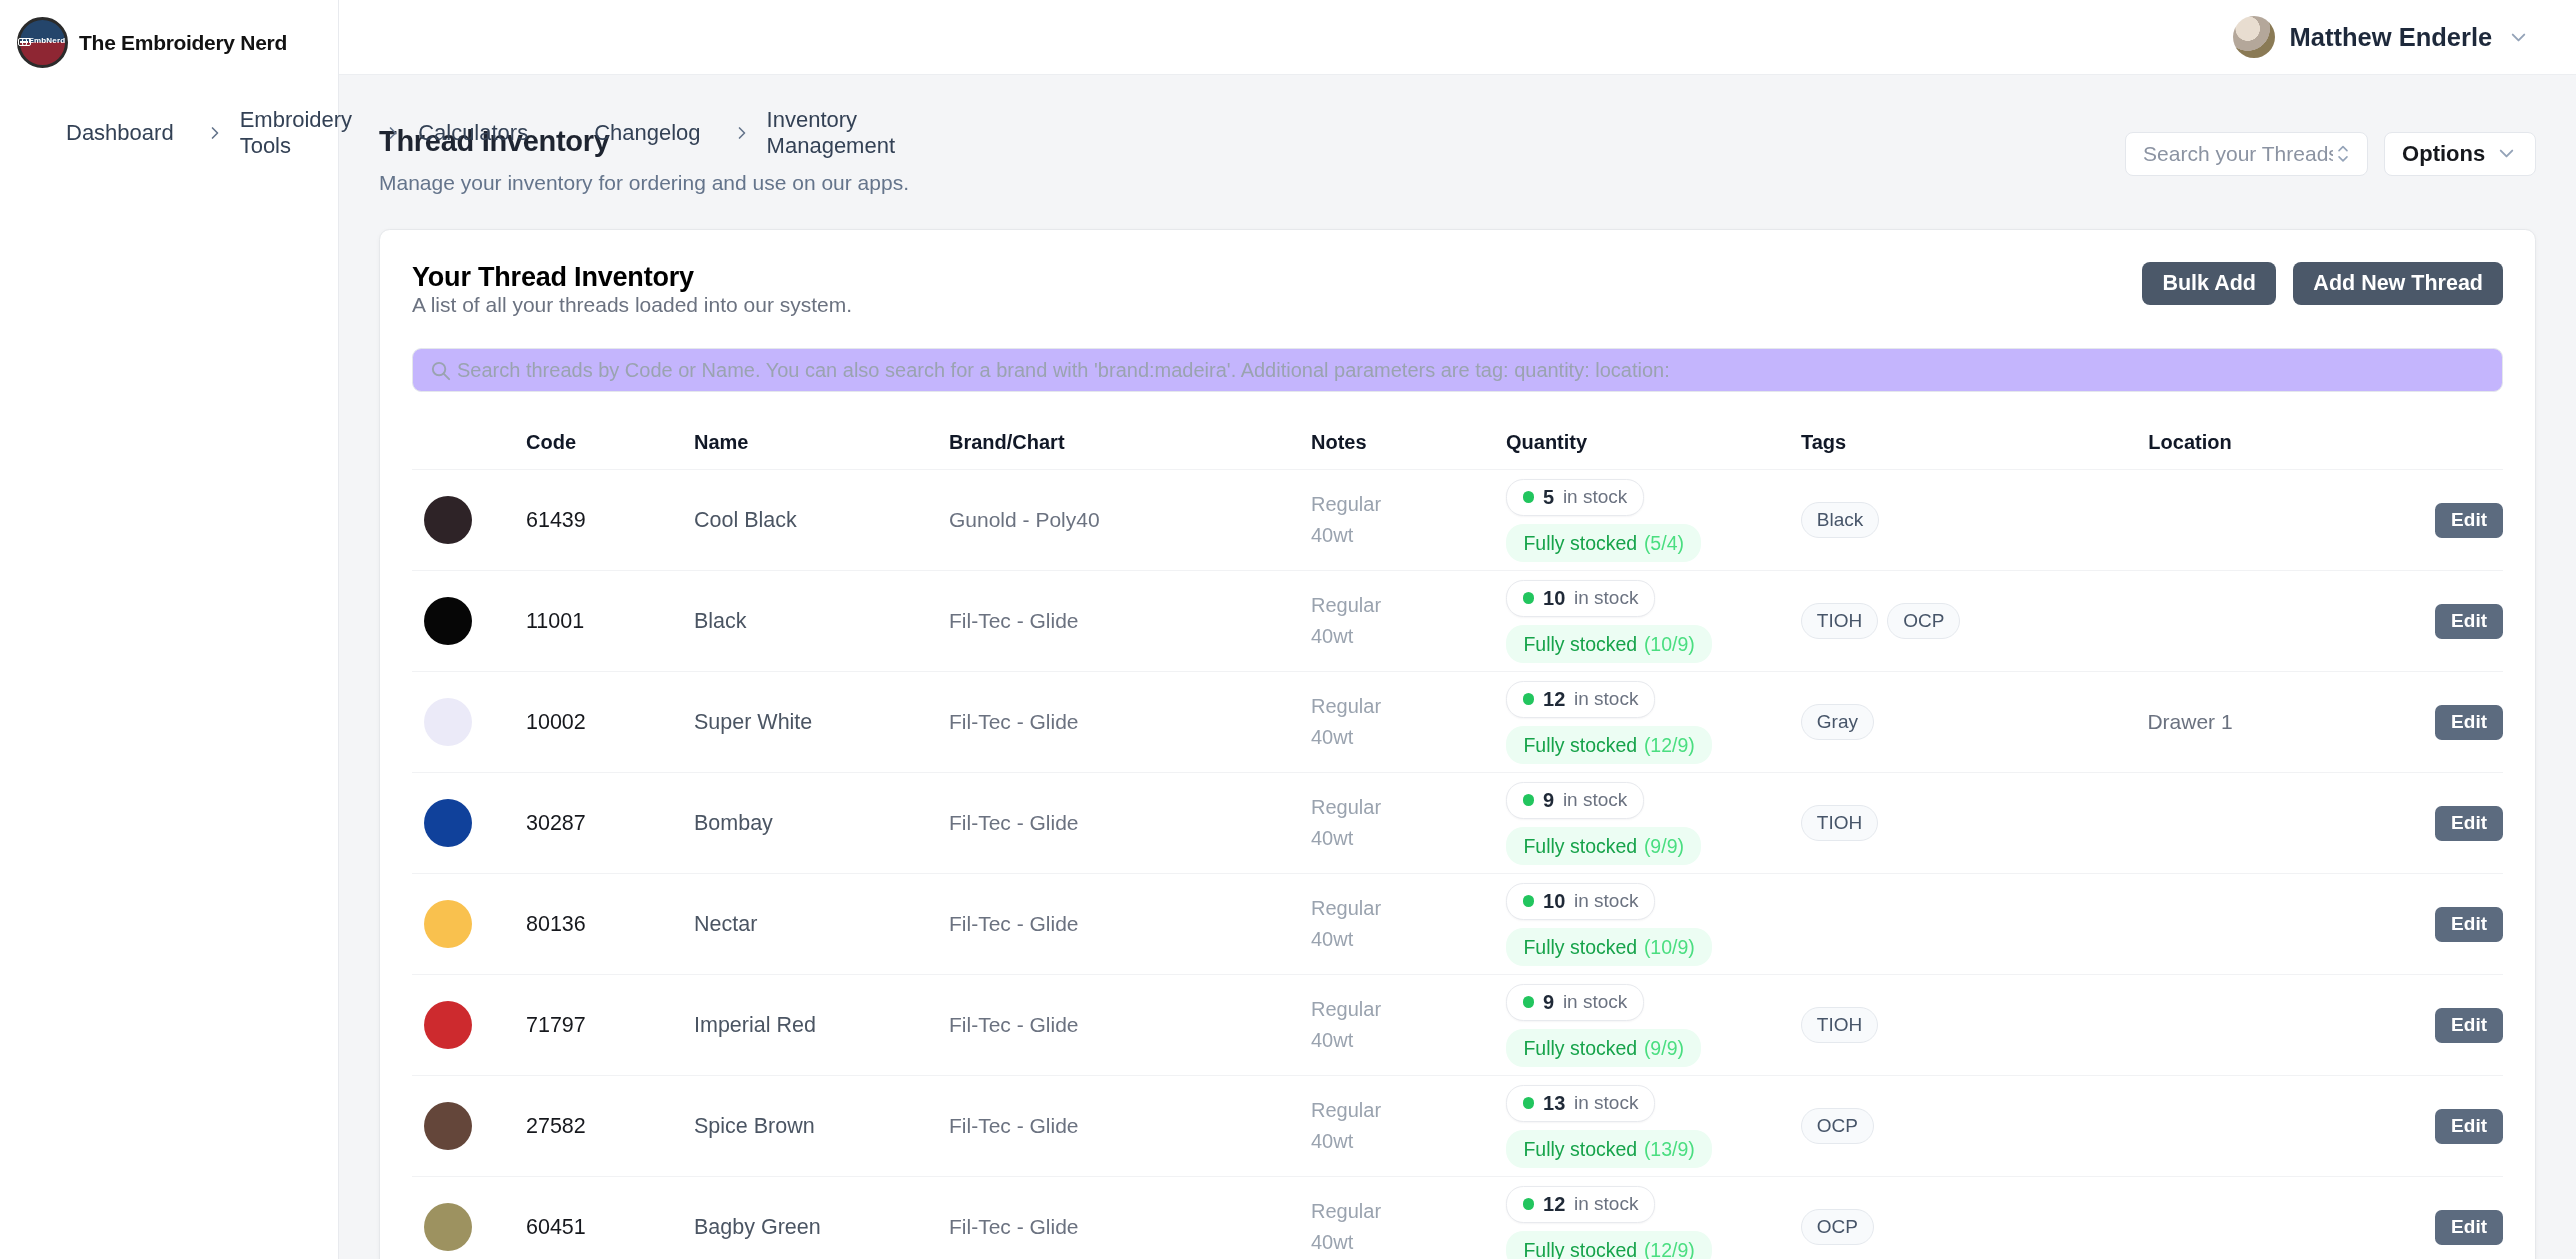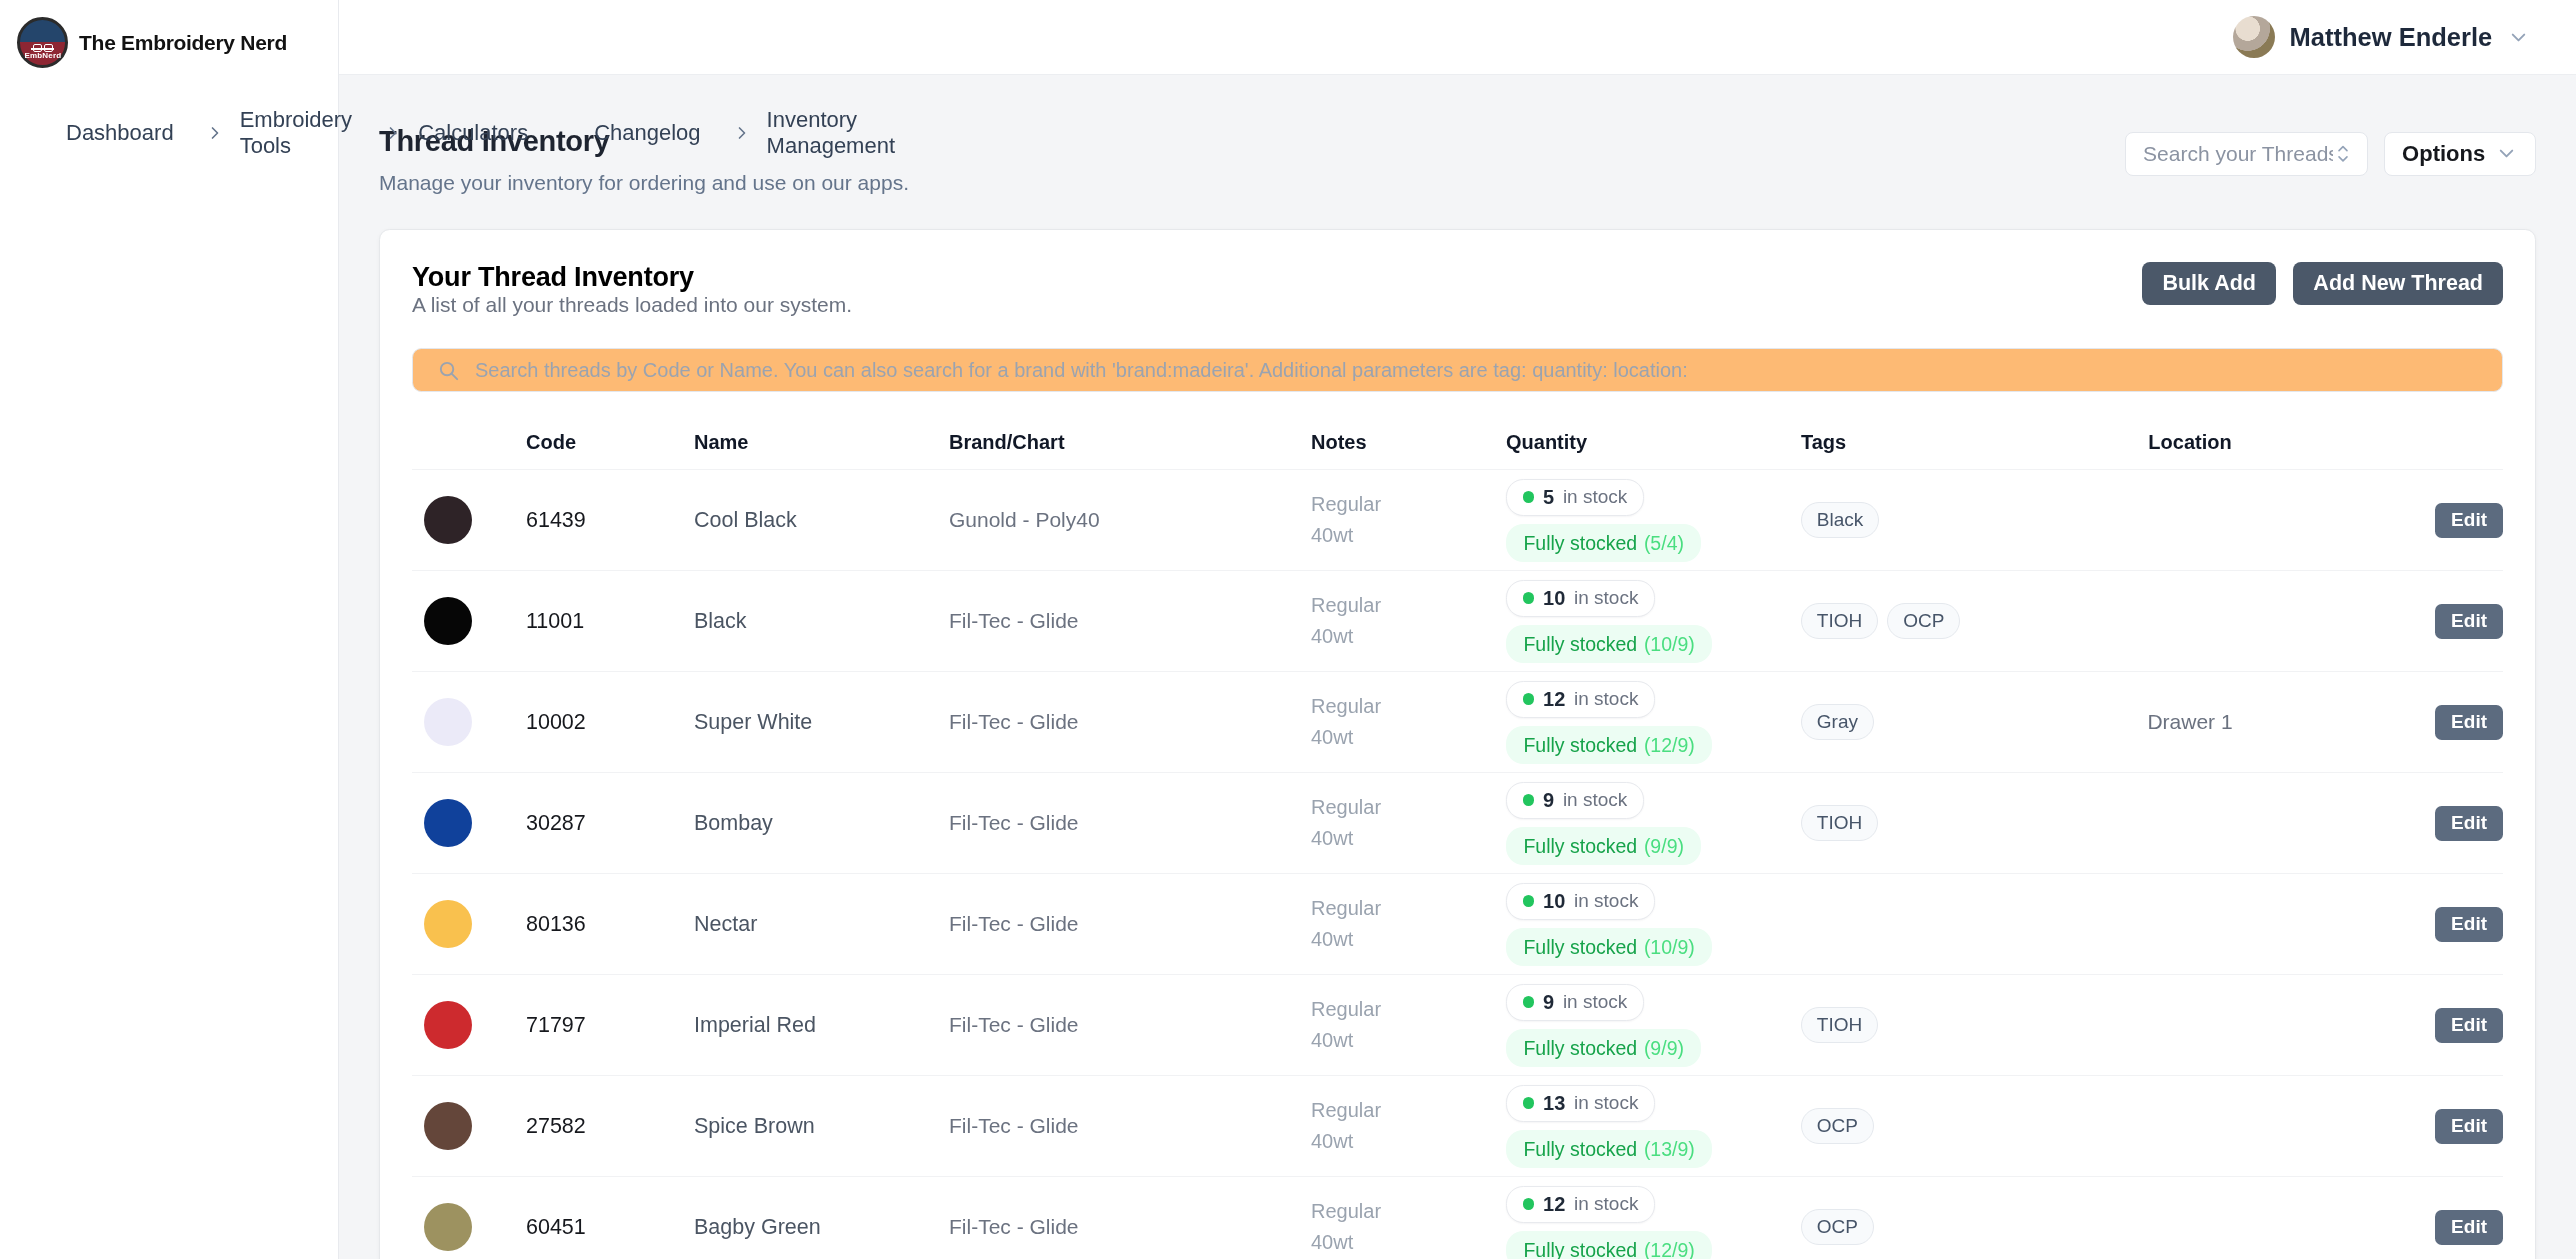--- a/index.html
+++ b/index.html
@@ -6,21 +6,21 @@
   html,body { width:2576px; height:1259px; overflow:hidden; }
   body { font-family:"Liberation Sans", sans-serif; background:#f4f5f7; color:#1f2937; }
 
   .app { display:flex; width:100%; height:100%; }
 
   
   .sidebar { width:339px; height:100%; background:#ffffff; border-right:1.3px solid #e8eaee; flex-shrink:0; }
   .logo-block { padding:17.4px 17.4px 6.7px 17.4px; display:flex; align-items:center; gap:10.7px; }
   .logo-badge { width:51px; height:51px; border-radius:50%; border:3.4px solid #2b2b2b;
     background:linear-gradient(180deg,#24456b 0 50%, #8e2633 50% 100%);
-    display:flex; flex-direction:column; align-items:center; justify-content:flex-end; padding-bottom:5.4px; }
+    display:flex; flex-direction:row; align-items:center; justify-content:flex-end; padding-bottom:5.4px; }
   .logo-badge .glasses { width:23px; height:6.7px; border-bottom:2px solid #fff; position:relative; margin-bottom:1.3px; }
   .logo-badge .glasses::before, .logo-badge .glasses::after { content:""; position:absolute; top:1.3px; width:7.4px; height:6px;
     border:1.3px solid #fff; border-radius:2px; background:transparent; }
   .logo-badge .glasses::before { left:1.3px; } .logo-badge .glasses::after { right:1.3px; }
   .logo-badge .badge-text { color:#fff; font-size:8px; font-weight:700; letter-spacing:0.2px; }
   .logo-name-wrap { display:flex; flex-direction:row; }
   .logo-name { font-size:21px; font-weight:700; color:#121212; letter-spacing:-0.3px; white-space:nowrap; }
   .logo-underline { margin-top:2.7px; height:6px; width:100%;
     background:linear-gradient(180deg,#a32638 0 55%, #1f3864 55% 100%); }
 
@@ -59,21 +59,21 @@
   .card { margin-top:34px; background:#fff; border:1.3px solid #e6e8eb; border-radius:10.7px;
     box-shadow:0 1.3px 4px rgba(15,23,42,.04); padding:32px; }
   .card-head { display:flex; justify-content:space-between; align-items:flex-start; }
   .card-title { font-size:27px; font-weight:700; color:#000000; letter-spacing:-0.2px; }
   .card-subtitle { font-size:21px; color:#6b7280; }
   .card-actions { display:flex; gap:17.4px; }
   .dark-btn { background:var(--primary-btn,#4b5869); color:#fff; border:none; border-radius:8px; height:43px;
     padding:0 20px; font-size:21.5px; font-weight:700; cursor:pointer; font-family:"Liberation Sans",sans-serif; }
 
   .big-search { margin-top:31px; height:44px; border:1.3px solid #e4e7ec; border-radius:9.4px; display:flex;
-    align-items:center; padding:0 24px; gap:15px; background:#fdba74; }
+    align-items:center; padding:0 16px; gap:5px; background:#c4b5fd; }
   .big-search input { flex:1; border:none; outline:none; font-size:20px; color:#334155; background:transparent;
     font-family:"Liberation Sans",sans-serif; }
   .big-search input::placeholder { color:#9aa3b0; }
 
   
   .table { margin-top:23px; }
   .trow, .thead-row { display:grid; grid-template-columns:87px 168px 255px 362px 195px 288px 235px 376px 1fr;
     align-items:center; border-bottom:1.3px solid #f1f2f4; }
   .thead-row { height:55px; }
   .thead-row .th { font-size:20px; font-weight:700; color:#111827; padding-left:27px; }

